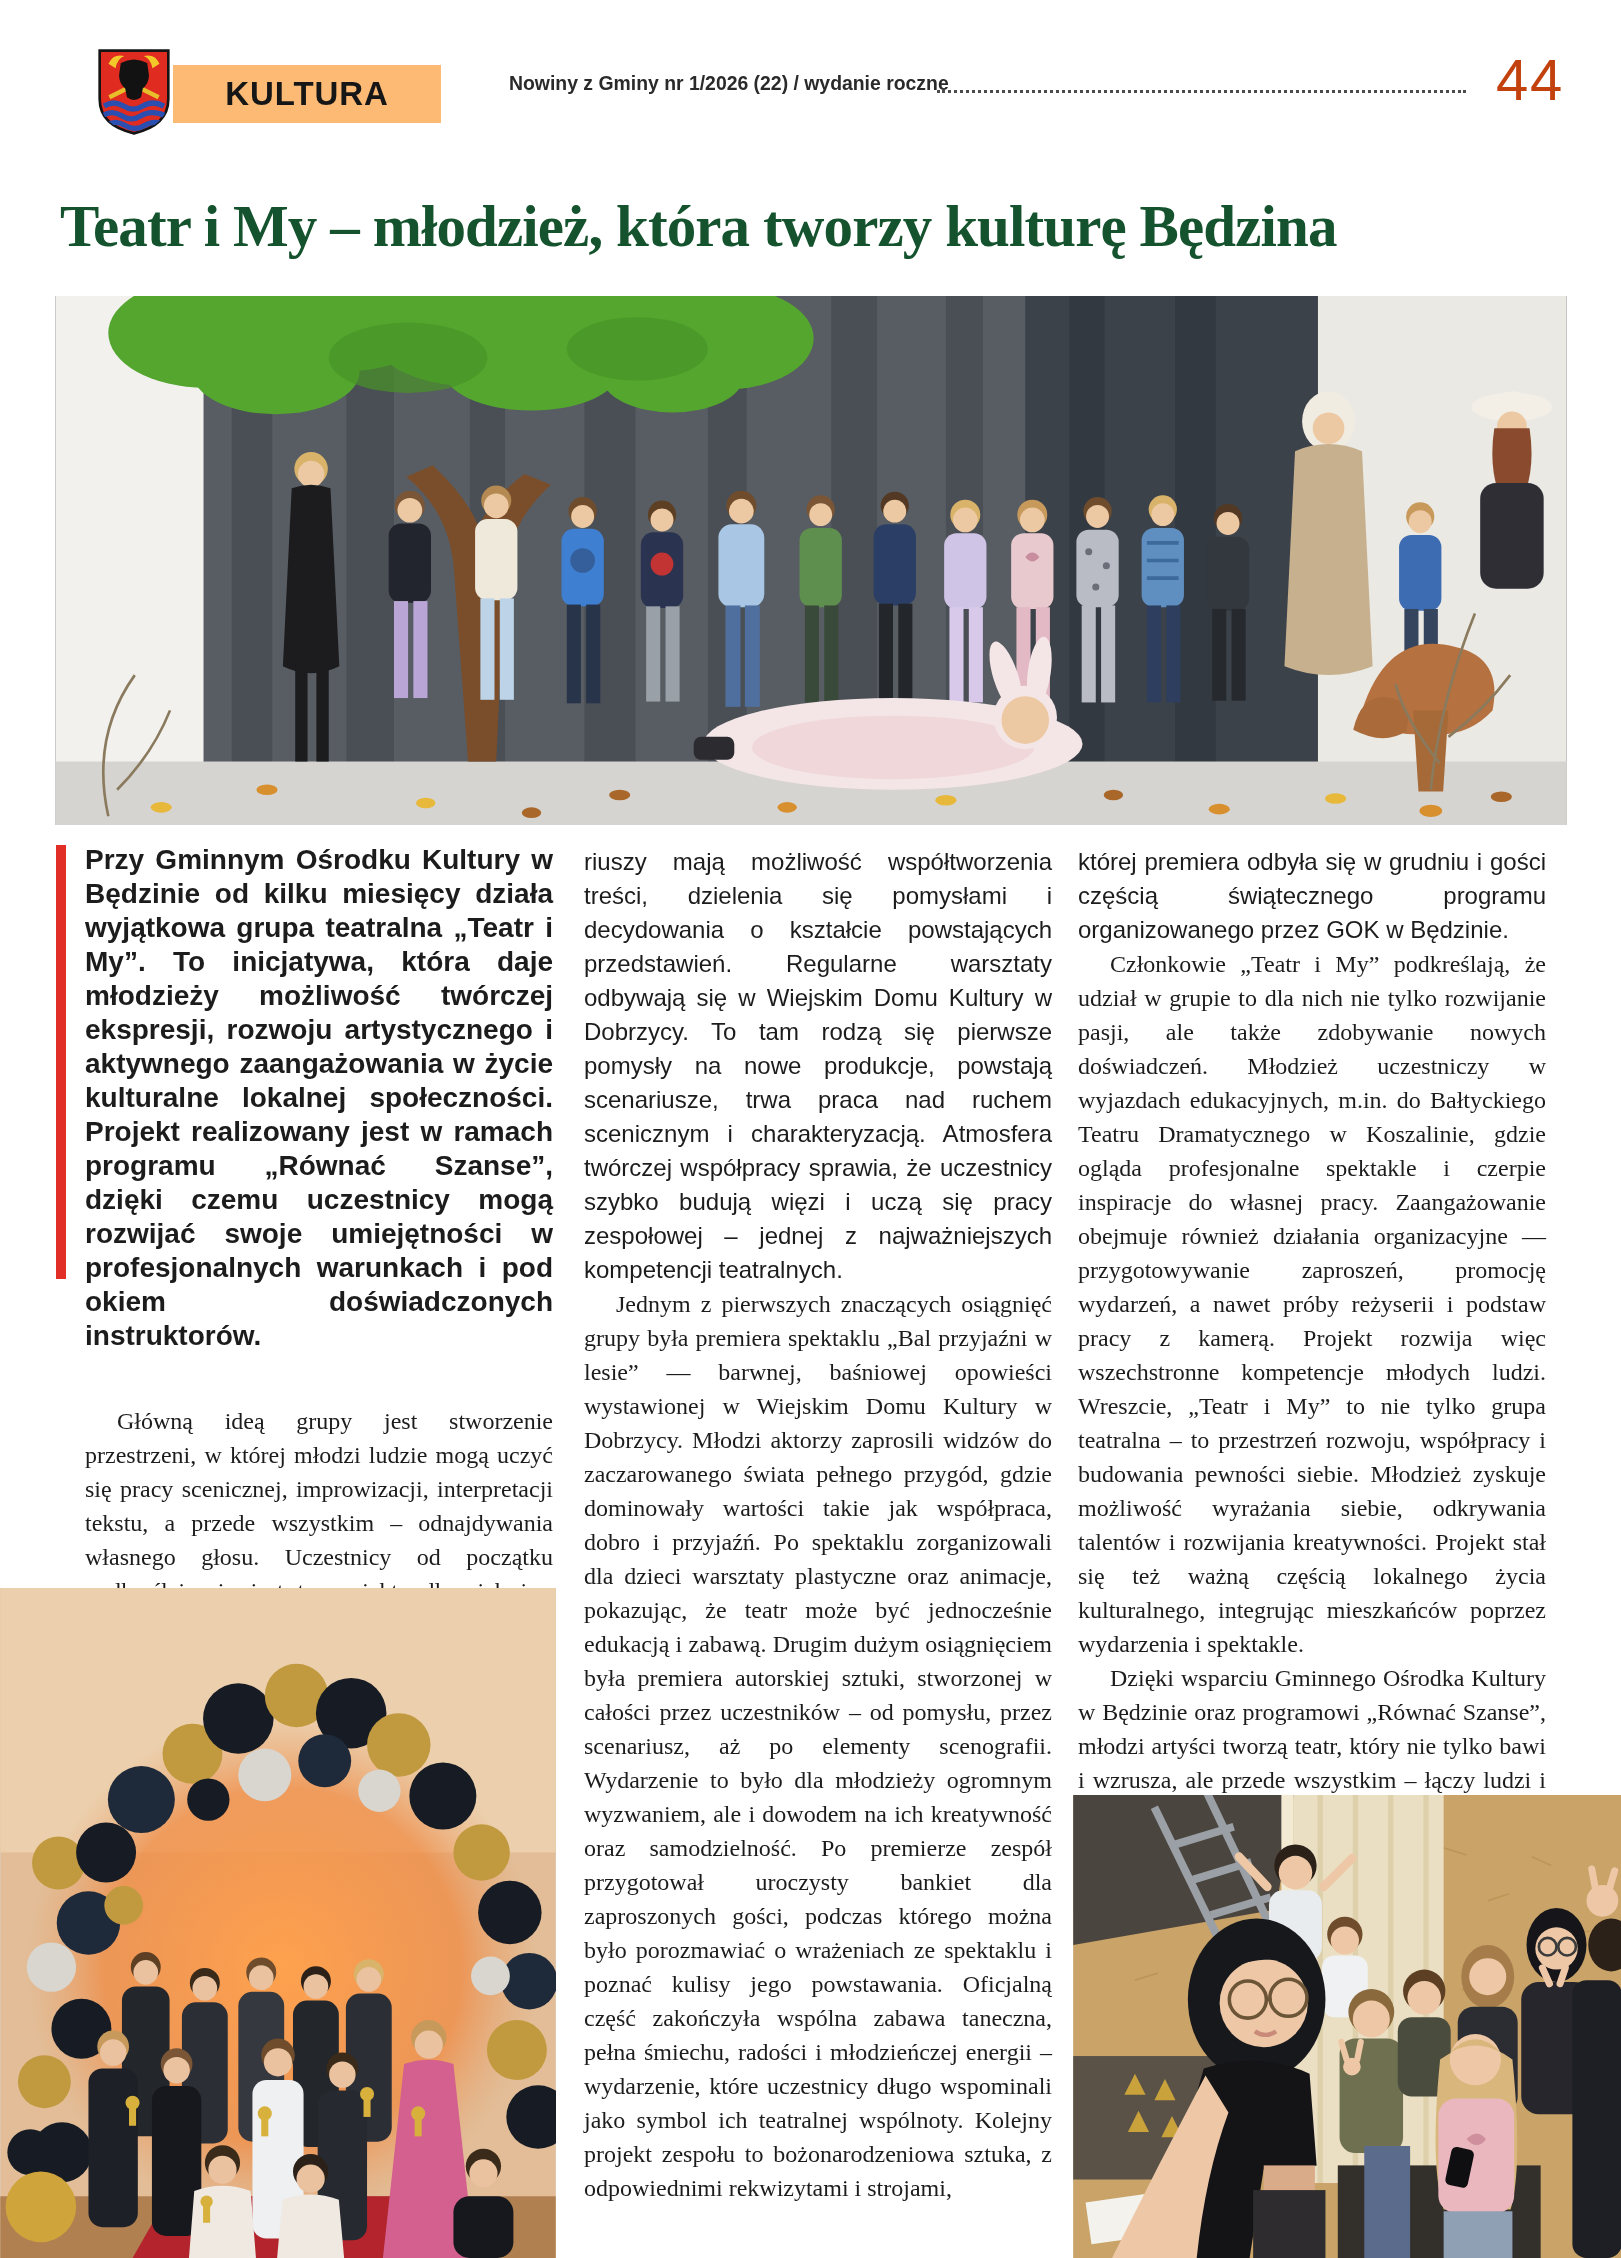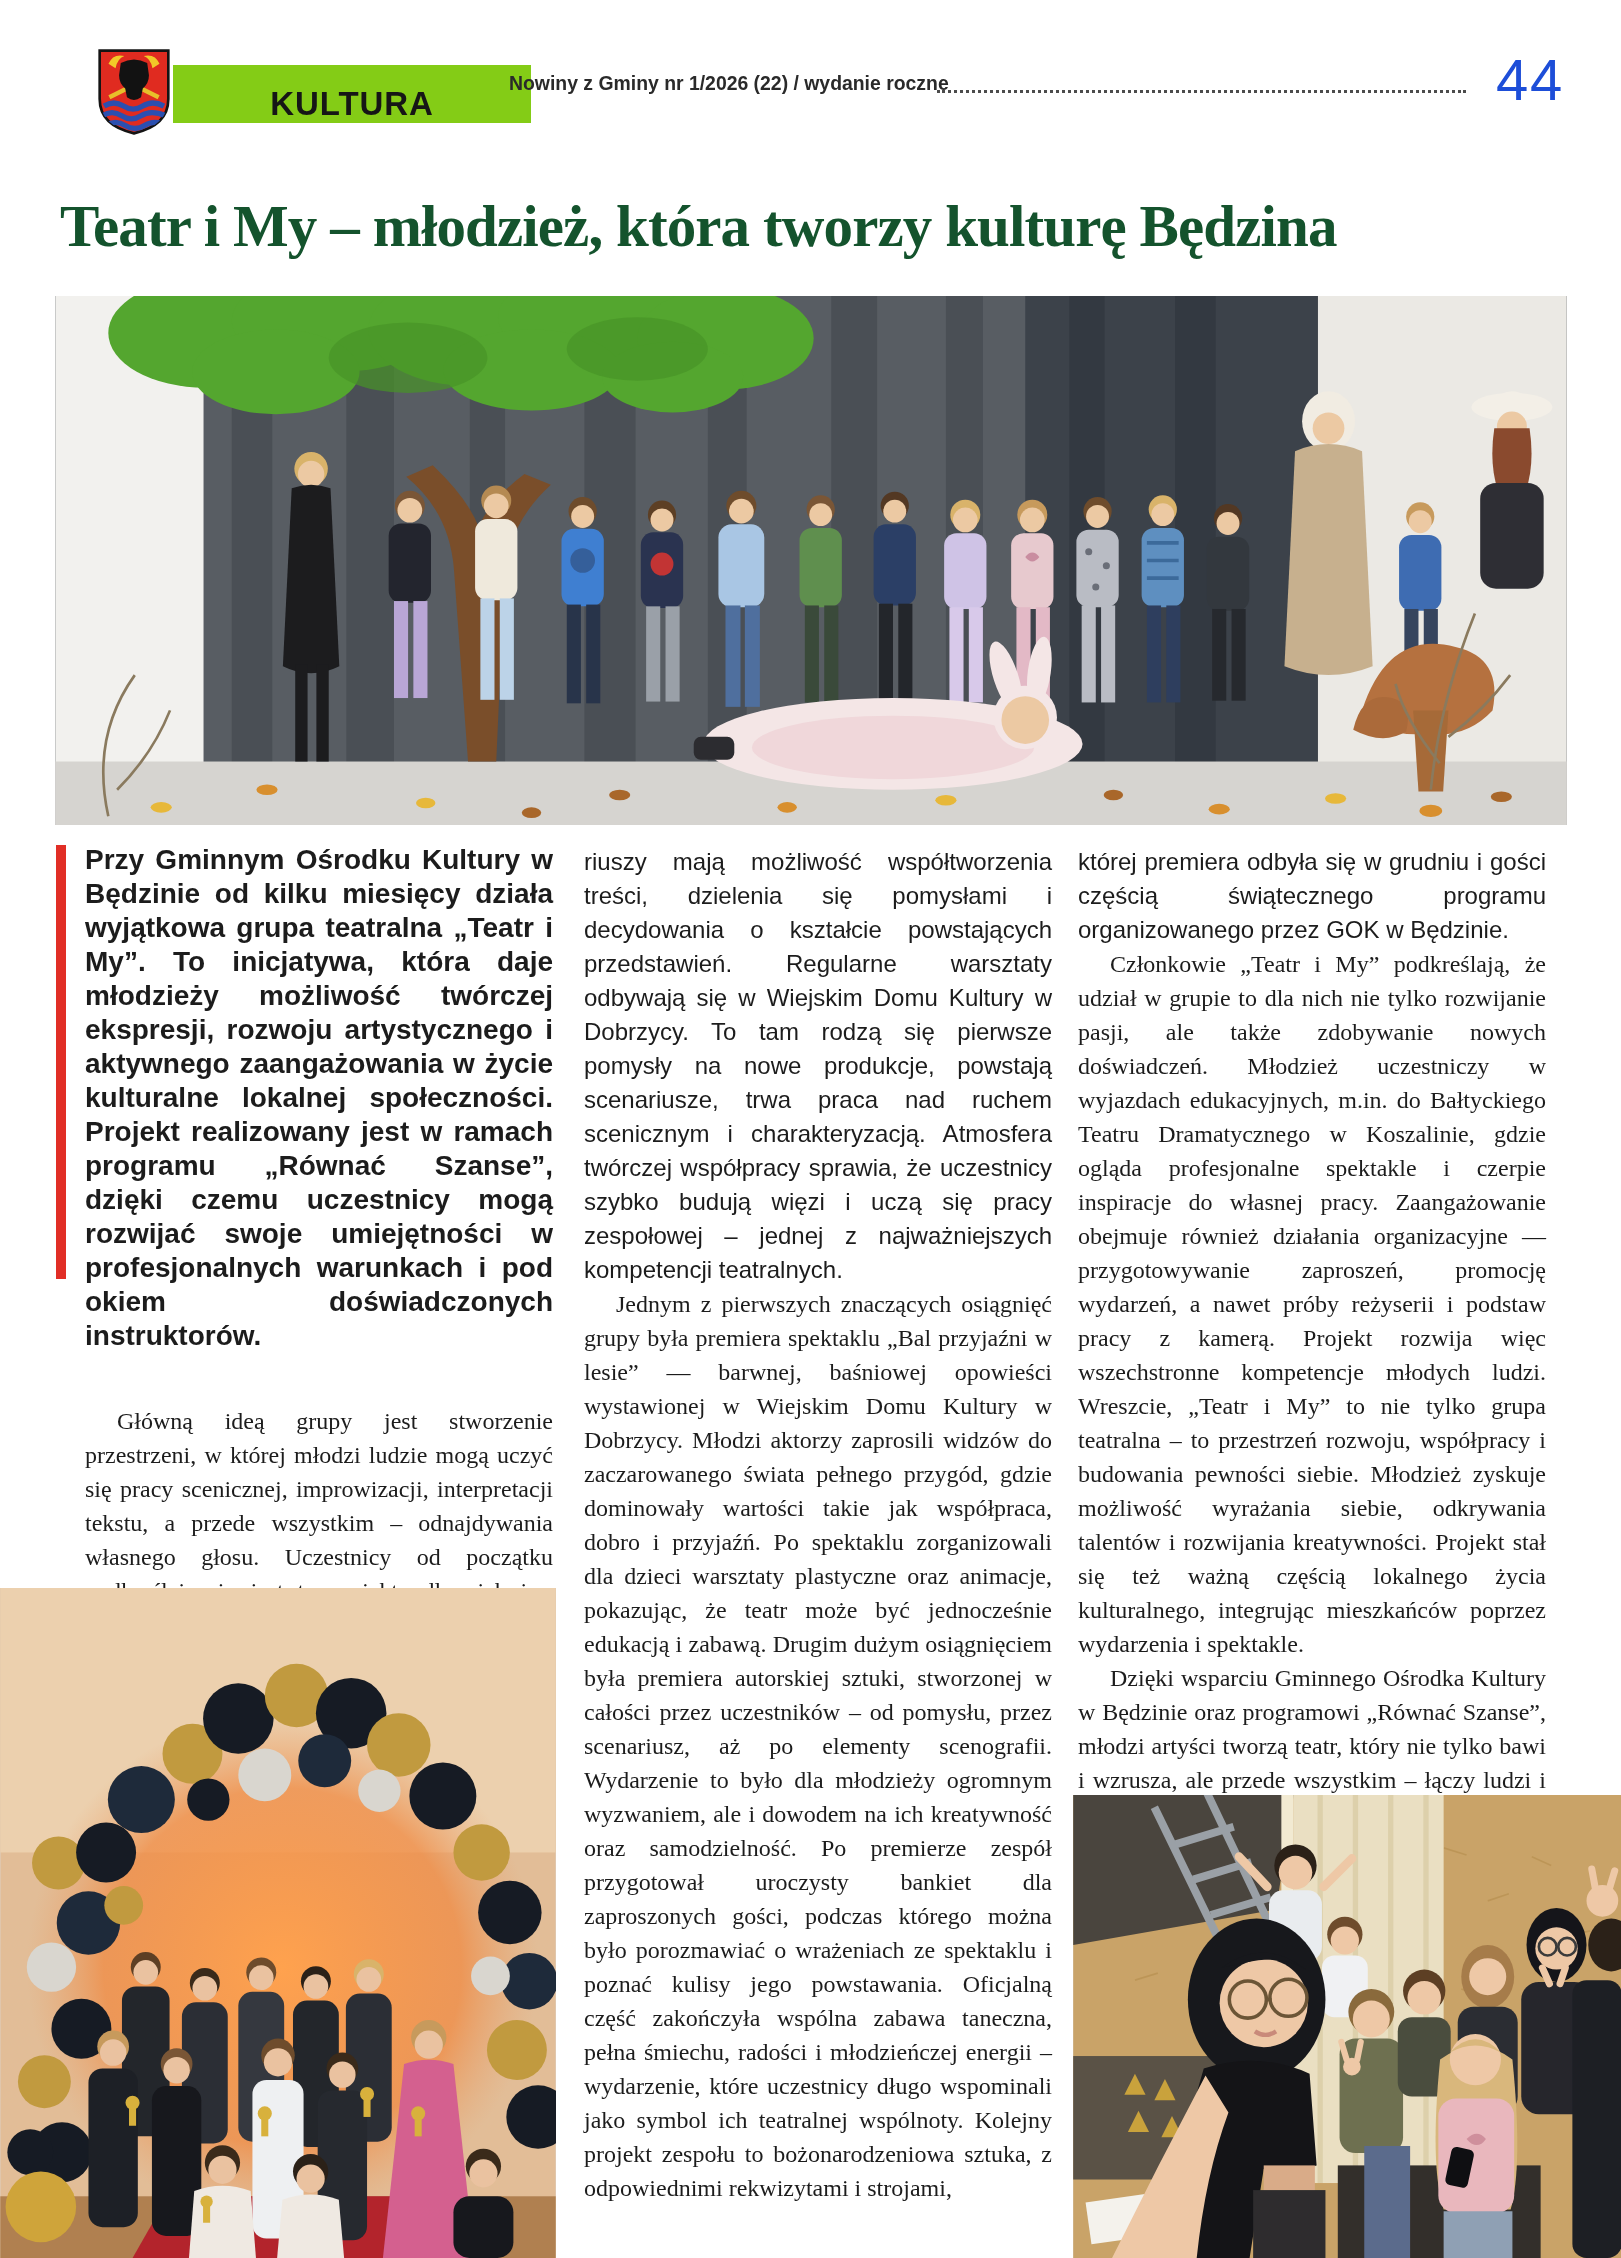--- a/index.html
+++ b/index.html
@@ -1,25 +1,25 @@
 <!DOCTYPE html>
 <html lang="pl" style="font-size:14px"><head>
 <meta charset="utf-8">
 <style>
   html,body{margin:0;padding:0;background:#ffffff;}
   .page{position:relative;width:1622px;height:2258px;background:#ffffff;overflow:hidden;
         font-family:"Liberation Sans",sans-serif;color:#1b1b1b;}
   
   .coa{position:absolute;left:97px;top:48px;width:74px;height:88px;}
-  .section-band{position:absolute;left:173px;top:65px;width:358px;height:58px;background:#84cc16;
-    display:flex;align-items:flex-end;justify-content:center;}
+  .section-band{position:absolute;left:173px;top:65px;width:268px;height:58px;background:#fdba74;
+    display:flex;align-items:center;justify-content:center;}
   .section-band span{font-size:33px;font-weight:700;letter-spacing:0.9px;color:#161616;}
   .issue-info{position:absolute;left:509px;top:72px;font-size:19.4px;font-weight:700;color:#2a2a2a;white-space:nowrap;}
   .dotted-rule{position:absolute;left:937px;top:90px;width:529px;border-top:3.5px dotted #4c4c4c;}
-  .page-num{position:absolute;right:58px;top:46px;font-size:58px;font-weight:400;color:#1d4ed8;letter-spacing:1.8px;}
+  .page-num{position:absolute;right:58px;top:46px;font-size:58px;font-weight:400;color:#c2410c;letter-spacing:1.8px;}
   
   .headline{position:absolute;left:60px;top:196px;width:1505px;
     font-family:"Liberation Serif",serif;font-weight:700;font-size:59px;line-height:1.05;
     color:#14532d;letter-spacing:-0.9px;white-space:nowrap;}
   
   .photo{position:absolute;overflow:hidden;background:#ddd;}
   .photo svg{display:block;}
   .photo-main{left:55px;top:296px;width:1512px;height:529px;}
   .photo-balloons{left:0;top:1588px;width:556px;height:670px;}
   .photo-selfie{left:1073px;top:1795px;width:549px;height:463px;}

